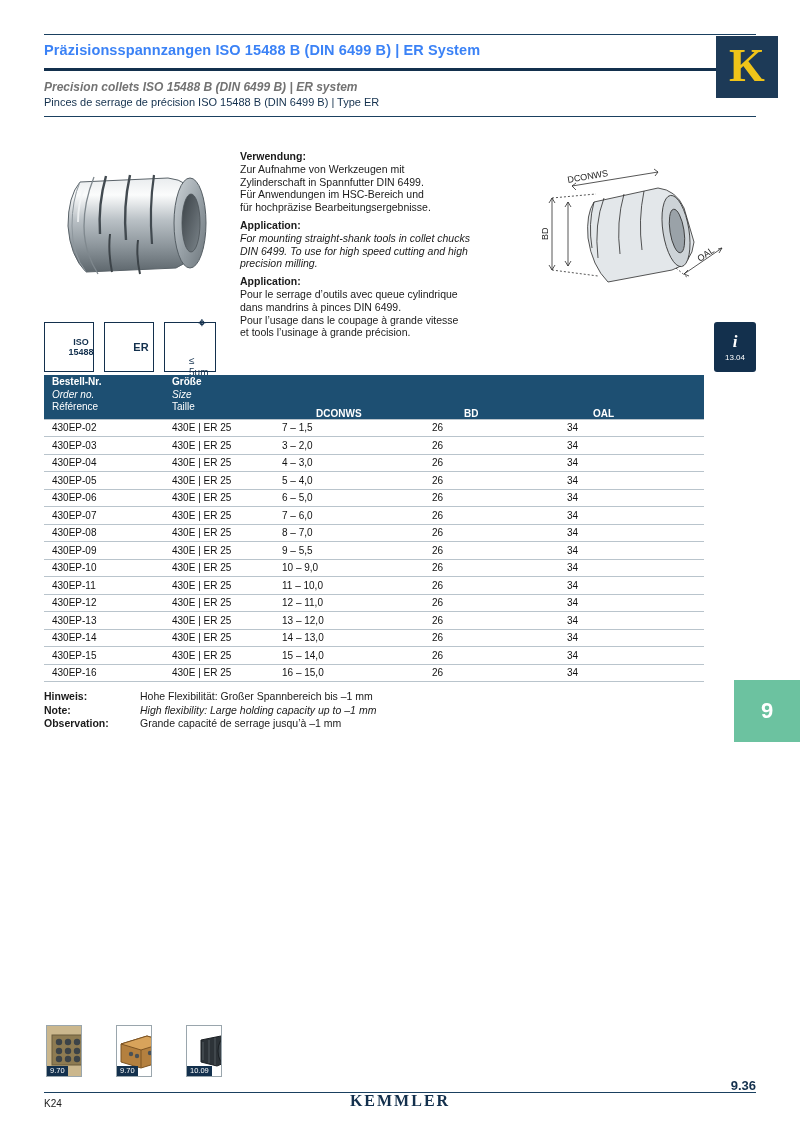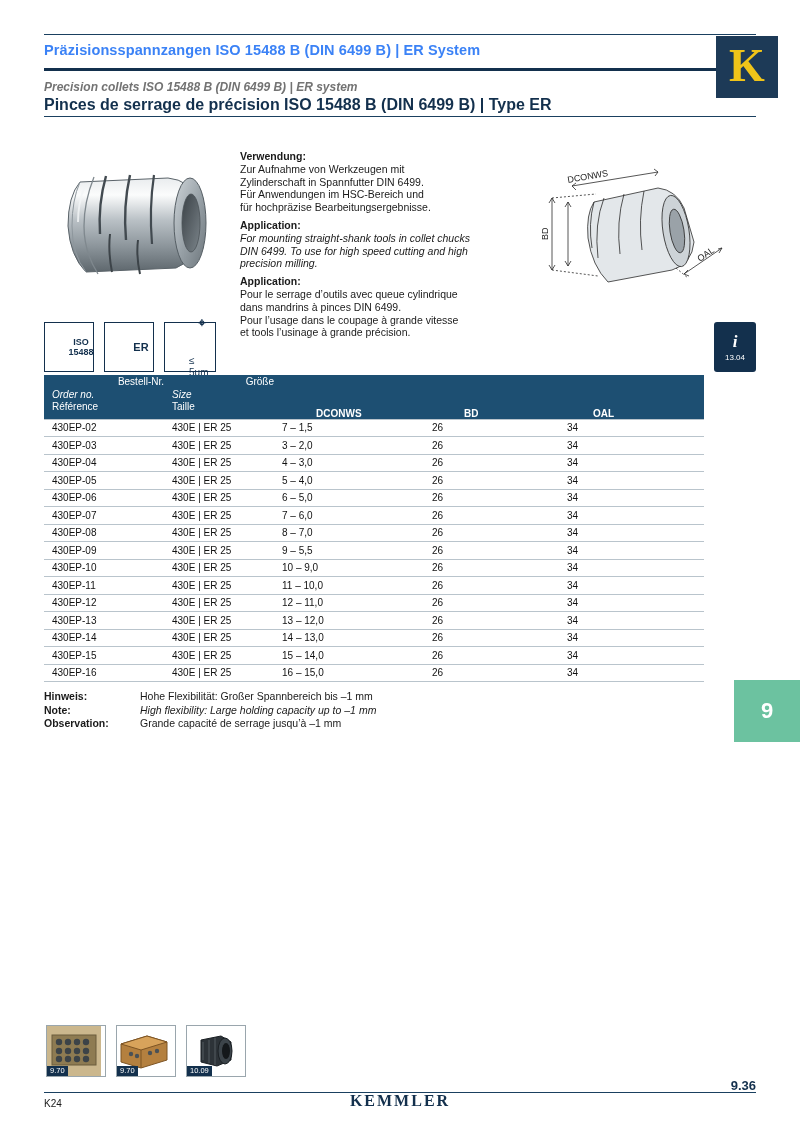--- a/index.html
+++ b/index.html
@@ -24,21 +24,21 @@
   }
   .header-rule-mid {
     position:absolute; left:44px; top:68px; width:712px; height:2.5px; background:#13304d;
   }
   .subtitle-en {
     position:absolute; left:44px; top:80px; width:640px;
     font-size:12px; font-style:italic; font-weight:bold; color:#737373;
   }
   .subtitle-fr {
     position:absolute; left:44px; top:96px; width:640px;
-    font-size:16px; font-weight:bold; color:#13304d;
+    font-size:11px; font-weight:normal; color:#13304d;
   }
   .header-rule-bot {
     position:absolute; left:44px; top:116px; width:712px; height:1px; background:#1a4060;
   }
   .logo-box {
     position:absolute; right:22px; top:36px; width:62px; height:62px;
     background:#1d3a57;
     display:flex; align-items:center; justify-content:center;
   }
   .logo-k {
@@ -82,21 +82,21 @@
   .info-badge .i-num { font-size:8px; margin-top:3px; }
 
   
   .table-wrap { position:absolute; left:44px; top:375px; width:660px; }
   table.data { border-collapse:collapse; width:660px; font-size:10px; }
   table.data thead th {
     background:#1d4f72; color:#fff; font-weight:bold; text-align:left;
     padding:0; height:44px; vertical-align:bottom;
   }
   .th-stack { line-height:1.25; padding:0 0 5px 8px; font-size:10px; }
-  .th-stack .l1 { font-weight:normal;text-align:right; }
+  .th-stack .l1 { font-weight:bold; }
   .th-stack .l2 { font-style:italic; font-weight:normal; }
   .th-stack .l3 { font-weight:normal; }
   .th-center { text-align:left; padding:0 0 5px 0; }
   table.data tbody td {
     border-bottom:0.6px solid #b9c4cc;
     height:17.5px; padding:0 0 0 8px; color:#111; white-space:nowrap;
   }
   table.data tbody tr:first-child td { border-top:0.6px solid #b9c4cc; }
   td.c-order { width:120px; }
   td.c-size  { width:110px; padding-left:8px; }
@@ -117,21 +117,21 @@
 
   
   .chapter-tab {
     position:absolute; right:0; top:680px; width:66px; height:62px;
     background:#6cc2a0; color:#fff; display:flex; align-items:center; justify-content:center;
     font-size:22px; font-weight:bold;
   }
 
   
   .thumbs { position:absolute; left:46px; top:1025px; width:240px; height:58px; }
-  .thumb { position:absolute; top:0; width:60px; height:52px; border:1px solid #9aa6ad; overflow:hidden; background:#fff; }
+  .thumb { position:absolute; top:0; width:36px; height:52px; border:1px solid #9aa6ad; overflow:hidden; background:#fff; }
   .thumb .cap {
     position:absolute; left:0; bottom:0; background:#13304d; color:#fff;
     font-size:7.5px; padding:1px 3px; line-height:1.1;
   }
   .thumb.t1 { left:0; }
   .thumb.t2 { left:70px; }
   .thumb.t3 { left:140px; }
 
   
   .footer-rule { position:absolute; left:44px; top:1092px; width:712px; height:1px; background:#1a4060; }

